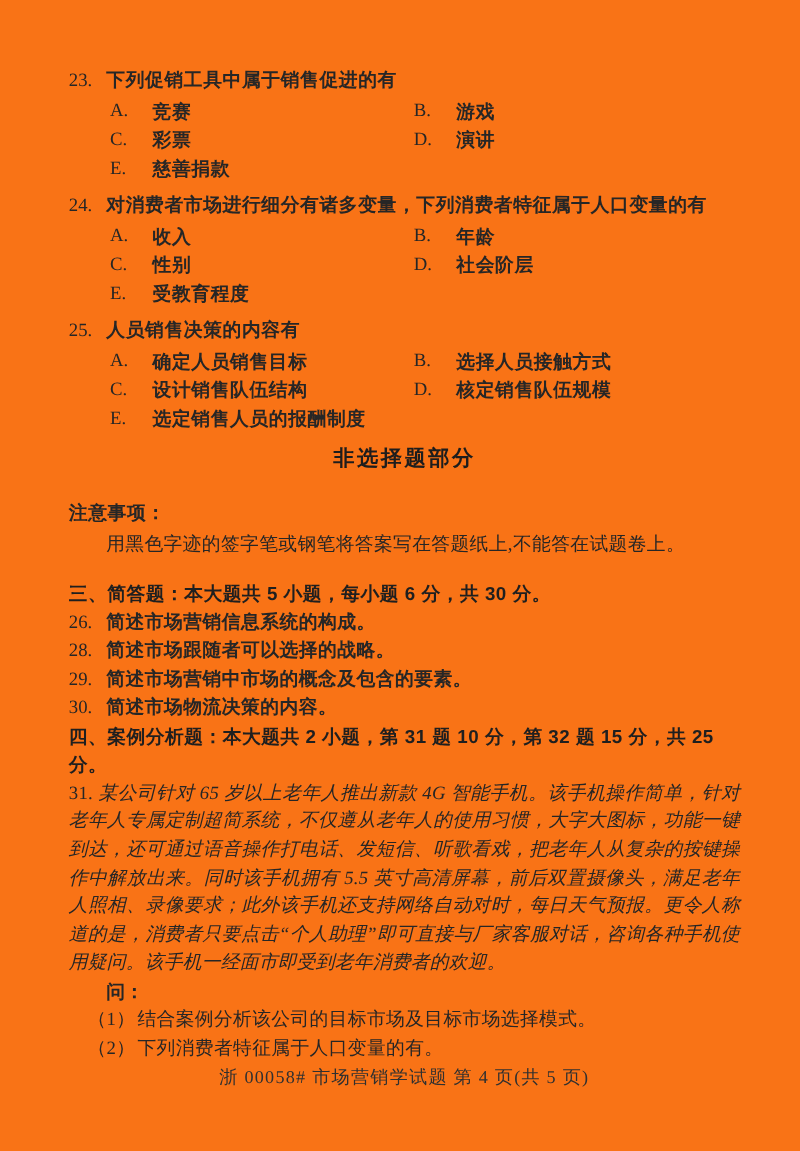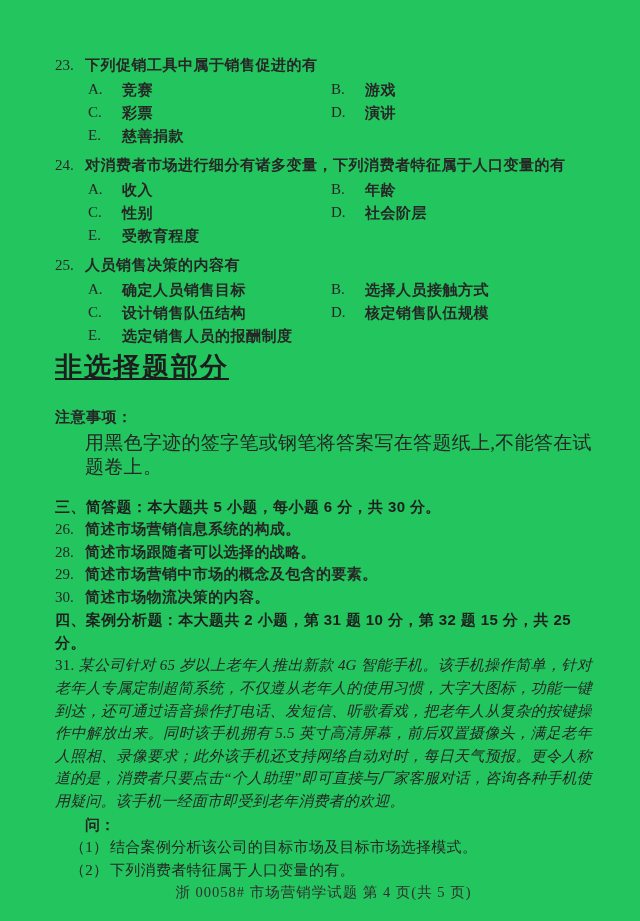--- a/index.html
+++ b/index.html
@@ -1,45 +1,45 @@
 <!DOCTYPE html>
 <html><head>
 <meta charset="utf-8">
 <style>
   html,body{margin:0;padding:0;background:#e9e9e9;}
   .page{
     position:relative;
     width:640px;height:921px;
     margin:0 auto;
-    background:#22c55e;
+    background:#f97316;
     color:#262626;
     box-sizing:border-box;
     padding:52px 48px 16px 55px;
     font-family:"Liberation Serif","DejaVu Serif",serif;
     display:flex;flex-direction:column;
     overflow:hidden;
   }
   
   .mcq{margin-bottom:5px;}
   .q-row{display:flex;font-size:15px;line-height:26px;}
   .q-num{flex:0 0 30px;font-family:"Liberation Serif","DejaVu Serif",serif;}
   .q-stem{font-family:"Liberation Sans","DejaVu Sans",sans-serif;font-weight:600;letter-spacing:.5px;}
   .opts{margin-left:33px;display:grid;grid-template-columns:243px auto;}
   .opt{display:flex;font-size:15px;line-height:23px;}
   .opt-label{flex:0 0 34px;}
   .opt-text{font-family:"Liberation Sans","DejaVu Sans",sans-serif;font-weight:600;letter-spacing:.5px;}
   
   .section-title{
-    margin-top:2px;text-align:left;font-size:27px;line-height:26px;
-    font-family:"Liberation Sans","DejaVu Sans",sans-serif;font-weight:bold;letter-spacing:2px;color:#1d1d1d;text-decoration:underline;
+    margin-top:2px;text-align:center;font-size:17px;line-height:26px;
+    font-family:"Liberation Sans","DejaVu Sans",sans-serif;font-weight:bold;letter-spacing:2px;color:#1d1d1d;
   }
   
   .notice{margin-top:9px;}
   .notice-title{font-size:15px;line-height:24px;font-family:Liberation Mono, monospace;font-weight:bold;letter-spacing:.5px;}
-  .notice-body{font-size:19px;line-height:24px;padding-left:30px;letter-spacing:.3px;}
+  .notice-body{font-size:15px;line-height:24px;padding-left:30px;letter-spacing:.3px;}
   
   .sa-heading,.case-heading{
     margin-top:16px;font-size:15px;line-height:23px;
     font-family:"Liberation Sans","DejaVu Sans",sans-serif;font-weight:bold;letter-spacing:.4px;color:#1f1f1f;
   }
   .case-heading{margin-top:0;}
   .sa-item{display:flex;font-size:15px;line-height:22.6px;}
   .sa-num{flex:0 0 30px;}
   .sa-text{font-weight:700;letter-spacing:.4px;}
   

